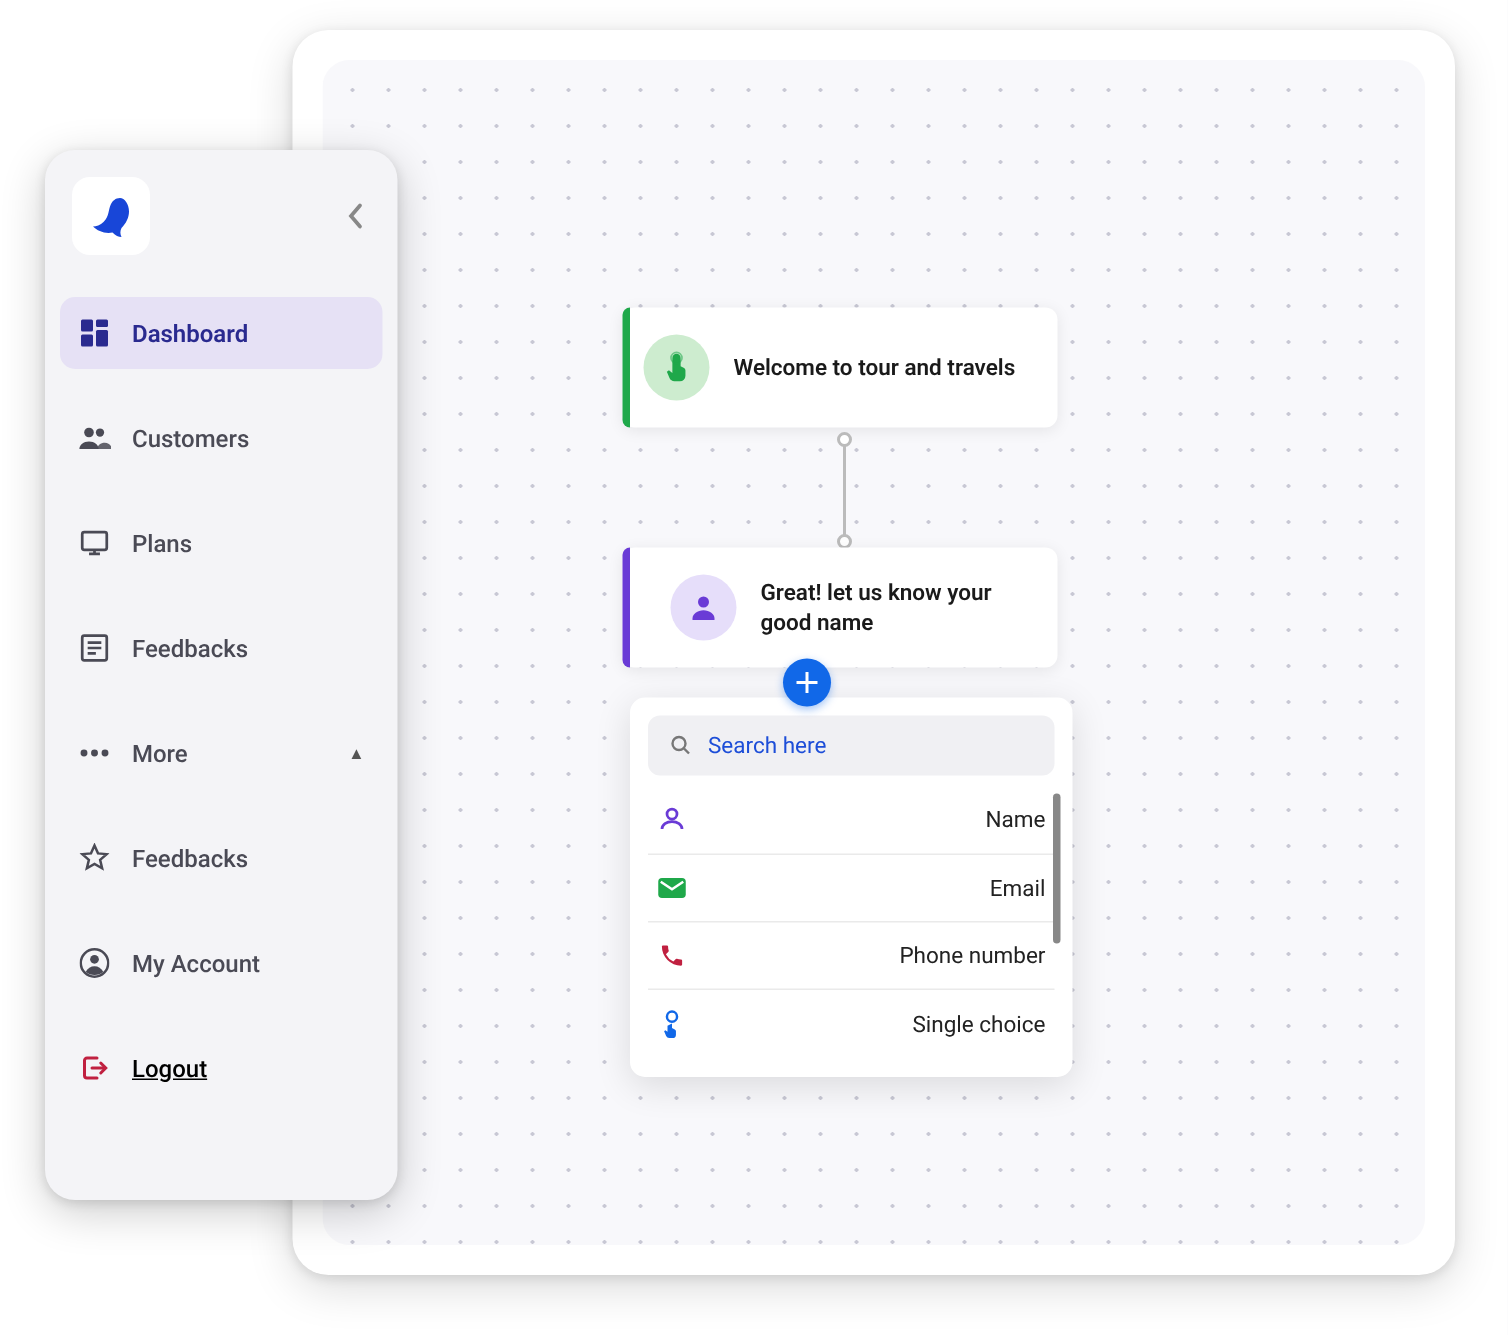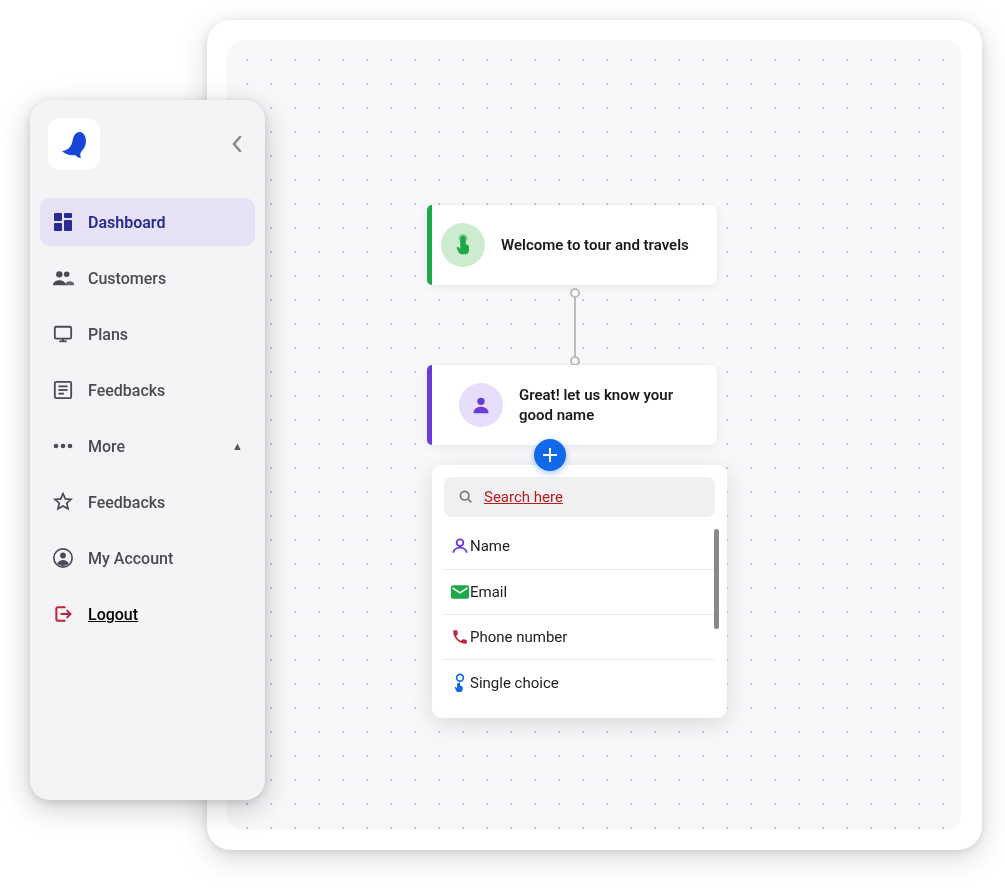--- a/index.html
+++ b/index.html
@@ -8,21 +8,21 @@
       background: #ffffff;
       width: 1005px;
       height: 890px;
       position: relative;
       overflow: hidden;
     }
 
     
     .canvas-panel {
       position: absolute;
-      left: 207px;
+      left: 195px;
       top: 20px;
       width: 775px;
       height: 830px;
       background: #ffffff;
       border-radius: 24px;
       box-shadow: 0 8px 30px rgba(0,0,0,0.15), 0 2px 8px rgba(0,0,0,0.1);
     }
     .canvas-inner {
       position: absolute;
       left: 20px;
@@ -66,21 +66,21 @@
     }
     .collapse-chevron {
       color: #888;
       font-size: 22px;
       cursor: pointer;
       padding: 4px;
     }
     .nav-list {
       display: flex;
       flex-direction: column;
-      gap: 8px;
+      gap: 22px;
       margin-top: 10px;
     }
     .nav-item {
       display: flex;
       align-items: center;
       gap: 14px;
       padding: 13px 12px;
       border-radius: 10px;
       cursor: pointer;
       color: #4a4a55;
@@ -202,36 +202,37 @@
       padding: 12px;
       z-index: 4;
     }
     .search-box {
       background: #f0f0f3;
       border-radius: 8px;
       padding: 11px 14px;
       display: flex;
       align-items: center;
       gap: 10px;
-      color: #b91c1c;
+      color: #1d4ed8;
       font-size: 15px;
-      text-decoration: underline;
     }
     .options-list {
       margin-top: 6px;
       position: relative;
     }
     .option-item {
       display: flex;
       align-items: center;
+      gap: 14px;
       padding: 13px 6px;
       border-bottom: 1px solid #eaeaea;
       cursor: pointer;
       font-size: 15px;
       color: #222;
+      justify-content: space-between;
     }
     .option-item:last-child { border-bottom: none; }
     .option-icon {
       width: 20px;
       display: flex;
       align-items: center;
       justify-content: center;
     }
     .scroll-indicator {
       position: absolute;

